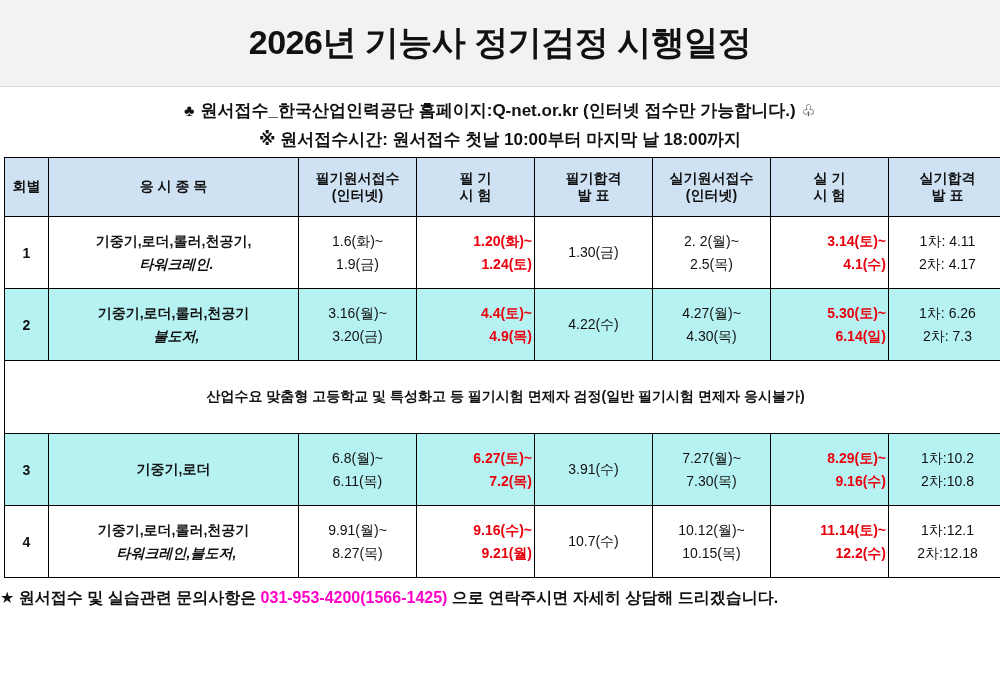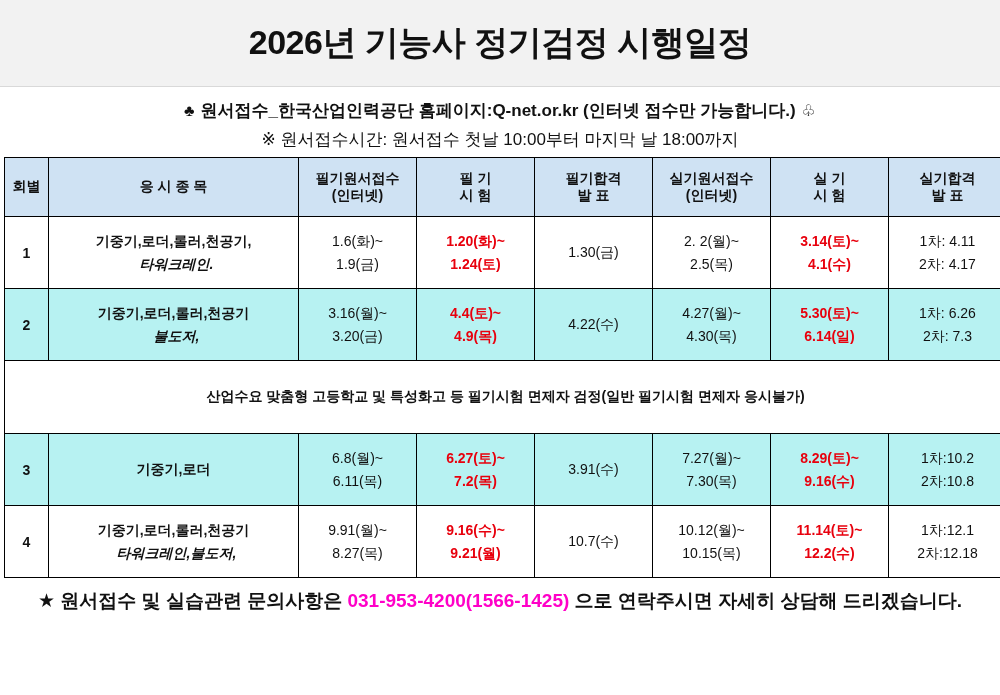--- a/index.html
+++ b/index.html
@@ -25,21 +25,21 @@
   
   .notice{
     padding:12px 0 6px 0;
     text-align:center;
   }
   .notice .line1{
     font-size:17px;font-weight:bold;color:#111;
     display:flex;align-items:center;justify-content:center;gap:6px;
   }
   .notice .line2{
-    font-size:17px;font-weight:normal;color:#111;margin-top:6px;
+    font-size:17px;font-weight:bold;color:#111;margin-top:6px;
   }
   .suit{font-size:16px;color:#111;}
 
   
   .tbl-wrap{padding:0 4px;}
   table.sched{
     width:984px;
     border-collapse:collapse;
     table-layout:fixed;
     margin:0 auto;
@@ -70,34 +70,33 @@
   td.subject{
     text-align:left;
     padding-left:14px;
     color:#1f3fbf;
     font-weight:bold;
     font-size:15px;
     line-height:1.6;
   }
   td.subject .l2{display:block;padding-left:6px;font-style:italic;}
   td.cell{line-height:1.6;font-size:14.5px;}
-  td.cell.red{color:#e8000d;font-weight:bold;}
+  td.cell.red{color:#e8000d;font-weight:bold;text-align:right;}
   td.notice-row{
     background:#ffffff;
     height:68px;
     font-size:16px;
     font-weight:bold;
     color:#111;
   }
 
   
   .footer{
-    text-align:center;
     padding-top:10px;
-    font-size:19px;font-weight:bold;color:#111;
+    font-size:16px;font-weight:bold;color:#111;
   }
   .footer .phone{color:#ff00c8;}
   .star{color:#111;}
 </style>
 </head>
 <body>
 
 <div class="page">
 
   <div class="title-band">

